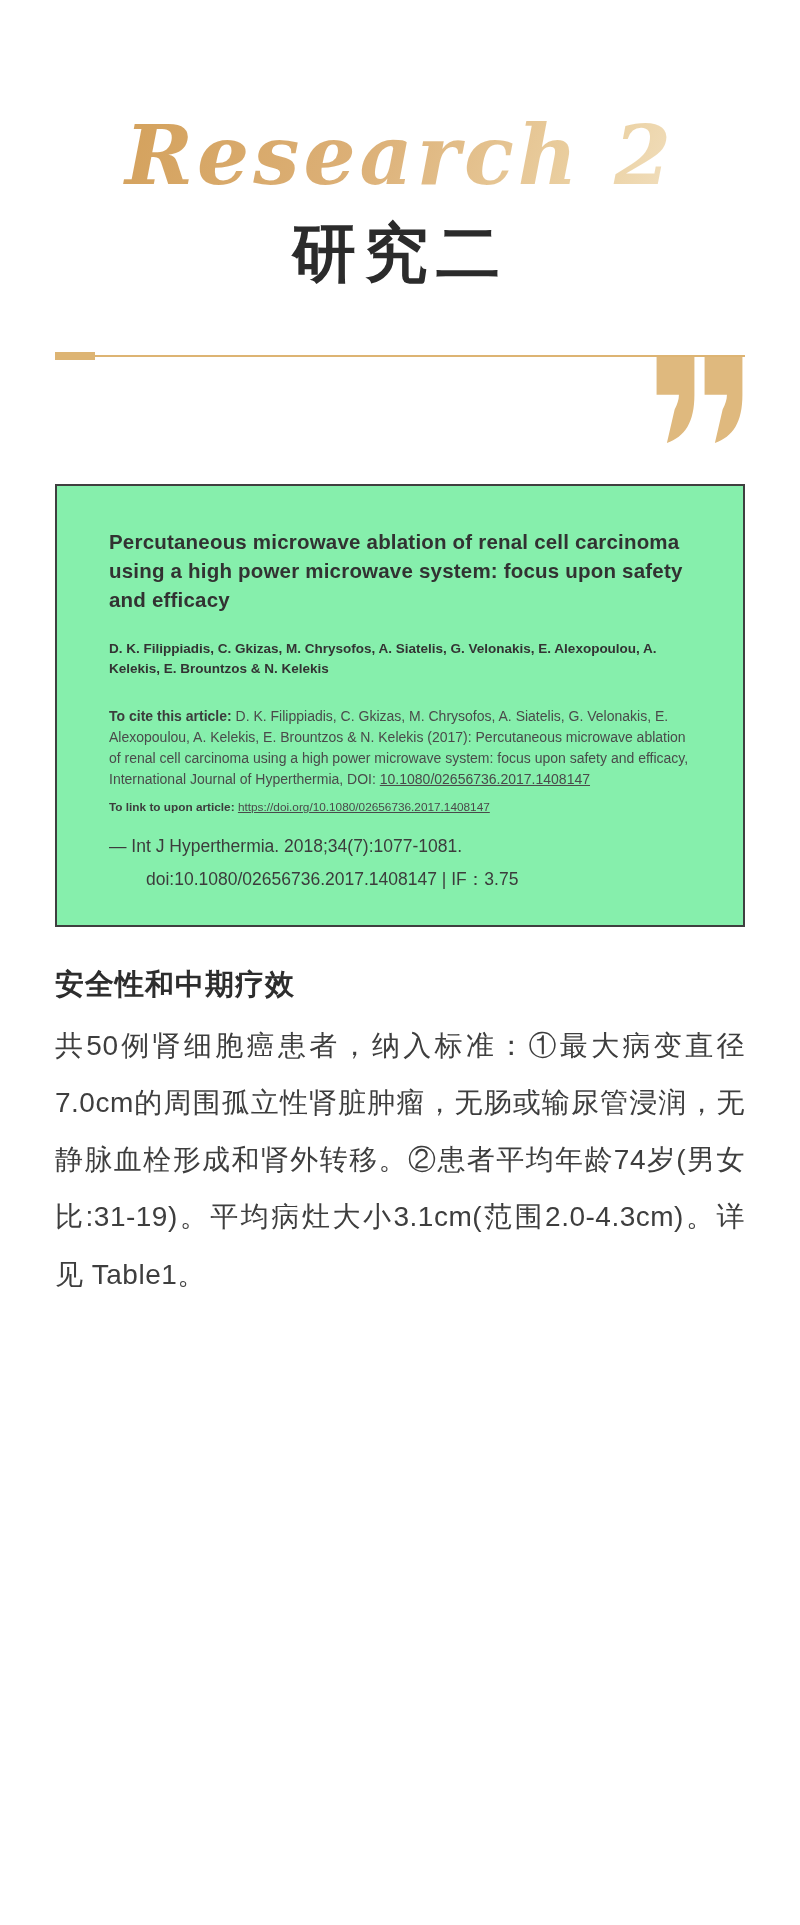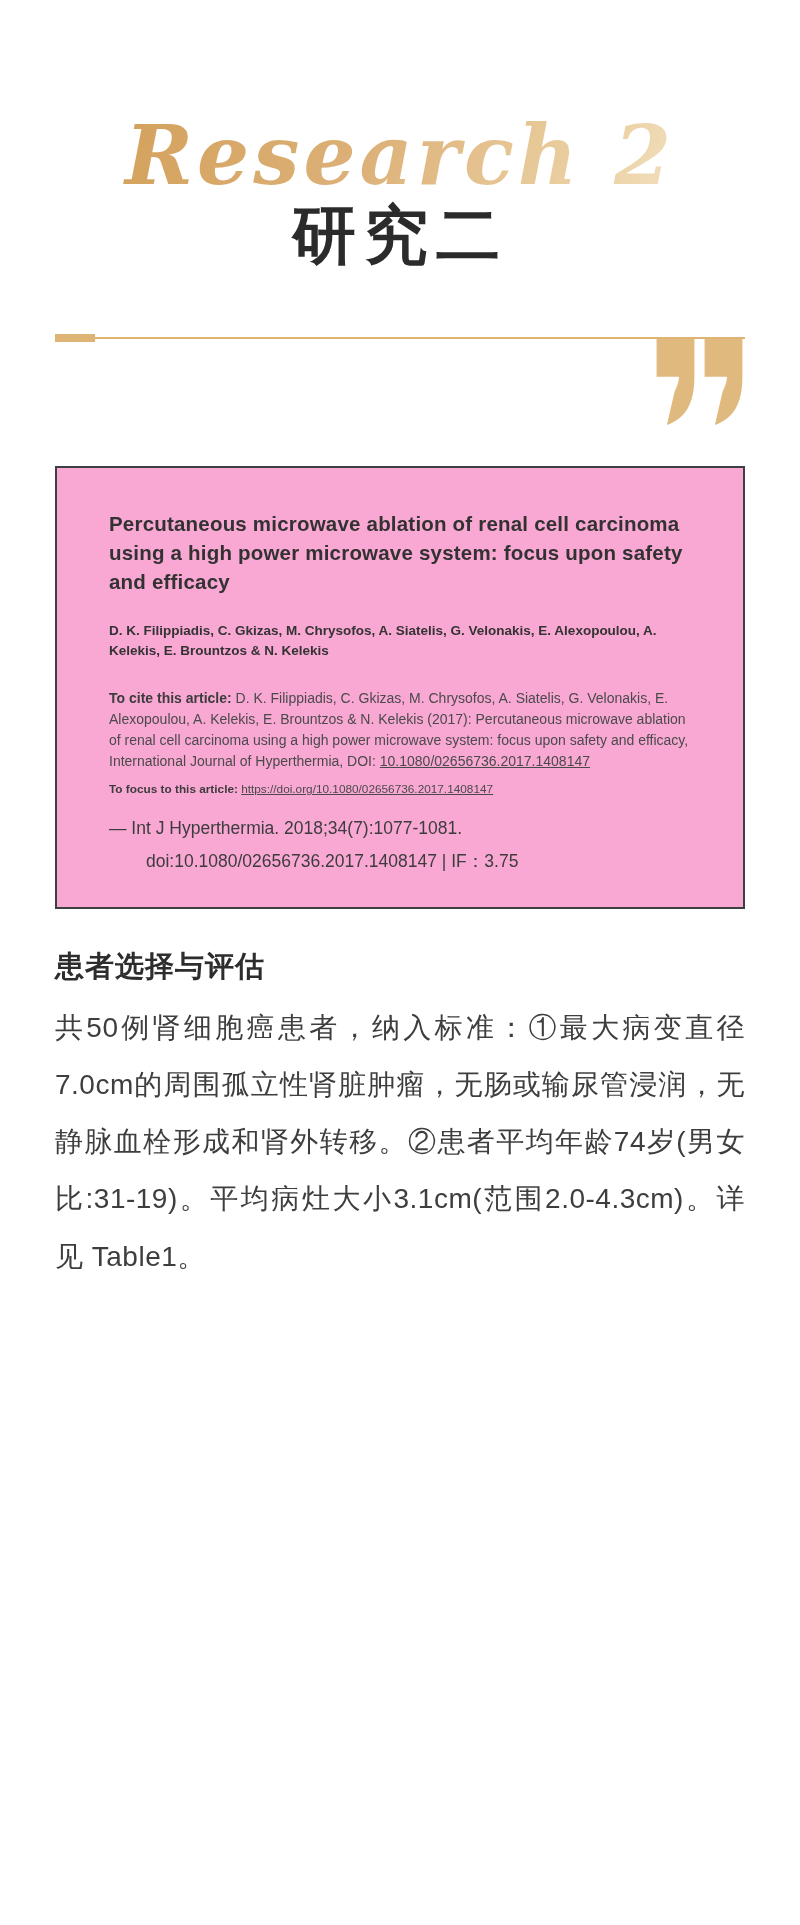--- a/index.html
+++ b/index.html
@@ -21,42 +21,42 @@
     font-size: 82px;
     line-height: 1.05;
     letter-spacing: 4px;
     background: linear-gradient(115deg, #d29e56 8%, #dcb077 45%, #ecd3a6 75%, #f8efe0 98%);
     -webkit-background-clip: text;
     background-clip: text;
     color: transparent;
     -webkit-text-fill-color: transparent;
   }
   .title-zh {
-    margin-top: 2px;
+    margin-top: 20px;
     font-family: "DejaVu Serif", serif;
     font-weight: bold;
     font-size: 64px;
     letter-spacing: 8px;
     color: #2b2b2b;
     line-height: 1.1;
   }
 
   
   .divider-row { position: relative; margin: 64px 55px 0 55px; height: 90px; }
   .divider-line { position: absolute; top: 3px; left: 0; right: 0; height: 2px; background: #ddb473; }
   .divider-cap { position: absolute; top: 0; left: 0; width: 40px; height: 8px; background: #ddb473; }
   .quote-icon { position: absolute; right: 2px; top: 5px; display: flex; gap: 9px; }
   .quote-icon svg { display: block; }
 
   
   .paper-card {
     margin: 42px 55px 0 55px;
     border: 2px solid #3f3f3f;
     padding: 42px 50px 30px 52px;
-    background: #f9a8d4;
+    background: #86efac;
   }
   .paper-title {
     font-size: 20.5px;
     font-weight: bold;
     color: #323232;
     line-height: 1.4;
     letter-spacing: 0.2px;
   }
   .paper-authors {
     margin-top: 24px;
@@ -133,28 +133,28 @@
     </span>
   </div>
 
   <div class="paper-card">
     <div class="paper-title">Percutaneous microwave ablation of renal cell carcinoma using a high power microwave system: focus upon safety and efficacy</div>
     <div class="paper-authors">D. K. Filippiadis, C. Gkizas, M. Chrysofos, A. Siatelis, G. Velonakis, E. Alexopoulou, A. Kelekis, E. Brountzos &amp; N. Kelekis</div>
     <div class="paper-cite">
       <span class="label">To cite this article:</span><span> D. K. Filippiadis, C. Gkizas, M. Chrysofos, A. Siatelis, G. Velonakis, E. Alexopoulou, A. Kelekis, E. Brountzos &amp; N. Kelekis (2017): Percutaneous microwave ablation of renal cell carcinoma using a high power microwave system: focus upon safety and efficacy, International Journal of Hyperthermia, DOI: </span><a class="doi-link">10.1080/02656736.2017.1408147</a>
     </div>
     <div class="paper-link">
-      <span class="label">To focus to this article:</span>
+      <span class="label">To link to upon article:</span>
       <a class="doi-link">https://doi.org/10.1080/02656736.2017.1408147</a>
     </div>
     <div class="journal-ref">
       <div class="journal-line">— Int J Hyperthermia. 2018;34(7):1077-1081.</div>
       <div class="doi-line">doi:10.1080/02656736.2017.1408147  |  IF：3.75</div>
     </div>
   </div>
 
 
   <div class="section">
-    <div class="sub-heading">患者选择与评估</div>
+    <div class="sub-heading">安全性和中期疗效</div>
     <div class="body-text after-sub">共50例肾细胞癌患者，纳入标准：①最大病变直径7.0cm的周围孤立性肾脏肿瘤，无肠或输尿管浸润，无静脉血栓形成和肾外转移。②患者平均年龄74岁(男女比:31-19)。平均病灶大小3.1cm(范围2.0-4.3cm)。详见 Table1。</div>
   </div>
 
 </div>
 
 </body></html>

